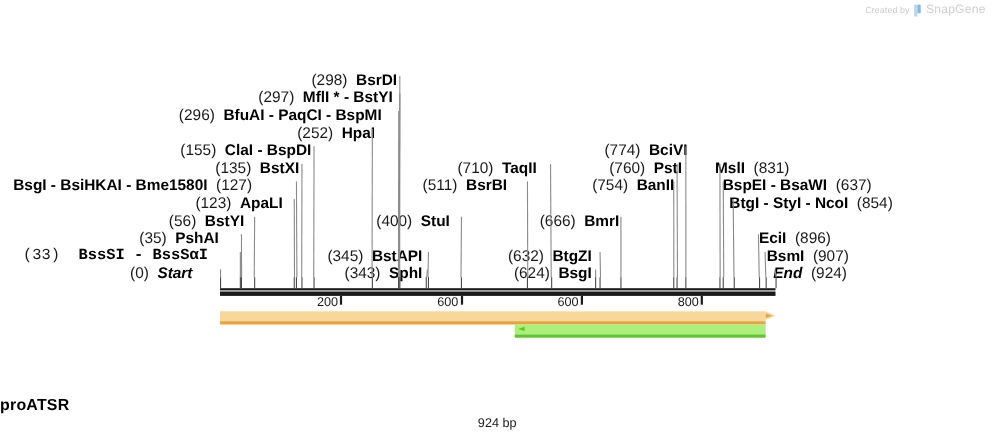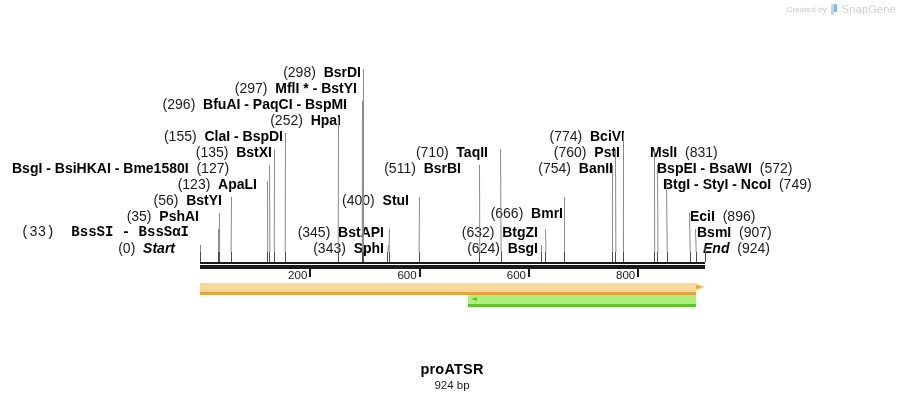--- a/index.html
+++ b/index.html
@@ -54,21 +54,21 @@
     position:absolute;font-size:11.5px;color:#1a1a1a;
     transform:translateX(-100%);white-space:nowrap;
   }
 
   
   .feat{position:absolute;height:9px;}
   .arrowhead{position:absolute;width:0;height:0;}
 
   
   .title{
-    position:absolute;width:100%;text-align:center;
+    position:absolute;width:100%;
     font-weight:bold;font-size:14.5px;color:#000;letter-spacing:.2px;
   }
   .subtitle{
     position:absolute;width:100%;text-align:center;
     font-size:11.5px;color:#1a1a1a;
   }
 </style>
 </head>
 <body>
 
@@ -96,27 +96,27 @@
     <div class="lbl right" style="top: 98px; left: 347px;"><span class="pos">(296)</span>&nbsp;&nbsp;<span class="enz">BfuAI</span><span class="sep"> - </span><span class="enz">PaqCI</span><span class="sep"> - </span><span class="enz">BspMI</span></div>
     <div class="lbl right" style="top: 82px; left: 357px;"><span class="pos">(297)</span>&nbsp;&nbsp;<span class="enz">MflI *</span><span class="sep"> - </span><span class="enz">BstYI</span></div>
     <div class="lbl right" style="top: 66px; left: 361px;"><span class="pos">(298)</span>&nbsp;&nbsp;<span class="enz">BsrDI</span></div>
     <div class="lbl right" style="top: 242px; left: 384px;"><span class="pos">(343)</span>&nbsp;&nbsp;<span class="enz">SphI</span></div>
     <div class="lbl right" style="top: 226px; left: 384px;"><span class="pos">(345)</span>&nbsp;&nbsp;<span class="enz">BstAPI</span></div>
     <div class="lbl right" style="top: 194px; left: 409px;"><span class="pos">(400)</span>&nbsp;&nbsp;<span class="enz">StuI</span></div>
     <div class="lbl right" style="top: 162px; left: 461px;"><span class="pos">(511)</span>&nbsp;&nbsp;<span class="enz">BsrBI</span></div>
     <div class="lbl right" style="top: 146px; left: 488px;"><span class="pos">(710)</span>&nbsp;&nbsp;<span class="enz">TaqII</span></div>
     <div class="lbl right" style="top: 242px; left: 538px;"><span class="pos">(624)</span>&nbsp;&nbsp;<span class="enz">BsgI</span></div>
     <div class="lbl right" style="top: 226px; left: 538px;"><span class="pos">(632)</span>&nbsp;&nbsp;<span class="enz">BtgZI</span></div>
-    <div class="lbl right" style="top: 194px; left: 563px; margin-top: 13px;"><span class="pos">(666)</span>&nbsp;&nbsp;<span class="enz">BmrI</span></div>
+    <div class="lbl right" style="top: 194px; left: 563px;"><span class="pos">(666)</span>&nbsp;&nbsp;<span class="enz">BmrI</span></div>
     <div class="lbl right" style="top: 162px; left: 613px;"><span class="pos">(754)</span>&nbsp;&nbsp;<span class="enz">BanII</span></div>
     <div class="lbl right" style="top: 146px; left: 620px;"><span class="pos">(760)</span>&nbsp;&nbsp;<span class="enz">PstI</span></div>
     <div class="lbl right" style="top: 130px; left: 625px;"><span class="pos">(774)</span>&nbsp;&nbsp;<span class="enz">BciVI</span></div>
     <div class="lbl" style="top: 146px; left: 650px;"><span class="enz">MslI</span>&nbsp;&nbsp;<span class="pos">(831)</span></div>
-    <div class="lbl" style="top: 162px; left: 657px;"><span class="enz">BspEI</span><span class="sep"> - </span><span class="enz">BsaWI</span>&nbsp;&nbsp;<span class="pos">(572)</span></div>
-    <div class="lbl" style="top: 178px; left: 663px;"><span class="enz">BtgI</span><span class="sep"> - </span><span class="enz">StyI</span><span class="sep"> - </span><span class="enz">NcoI</span>&nbsp;&nbsp;<span class="pos">(749)</span></div>
+    <div class="lbl" style="top: 162px; left: 657px;"><span class="enz">BspEI</span><span class="sep"> - </span><span class="enz">BsaWI</span>&nbsp;&nbsp;<span class="pos">(637)</span></div>
+    <div class="lbl" style="top: 178px; left: 663px;"><span class="enz">BtgI</span><span class="sep"> - </span><span class="enz">StyI</span><span class="sep"> - </span><span class="enz">NcoI</span>&nbsp;&nbsp;<span class="pos">(854)</span></div>
     <div class="lbl" style="top: 210px; left: 690px;"><span class="enz">EciI</span>&nbsp;&nbsp;<span class="pos">(896)</span></div>
     <div class="lbl" style="top: 226px; left: 697px;"><span class="enz">BsmI</span>&nbsp;&nbsp;<span class="pos">(907)</span></div>
     <div class="lbl" style="top: 242px; left: 703px;"><span class="enz ital">End</span>&nbsp;&nbsp;<span class="pos">(924)</span></div>
   </div>
 <div id="leaders-layer">
     <div class="leader" style="left:200px;top:245px;height:7px;transform:rotate(0deg);"></div>
     <div class="leader" style="left:218px;top:229px;height:23.000027728465984px;transform:rotate(-0.08896853022225934deg);"></div>
     <div class="leader" style="left:219px;top:213px;height:39.000212644519294px;transform:rotate(-0.18920448935369472deg);"></div>
     <div class="leader" style="left:231px;top:197px;height:55.0014107841435px;transform:rotate(0.4103759761645953deg);"></div>
     <div class="leader" style="left:267px;top:181px;height:71.00035343318396px;transform:rotate(-0.18078451008692023deg);"></div>

